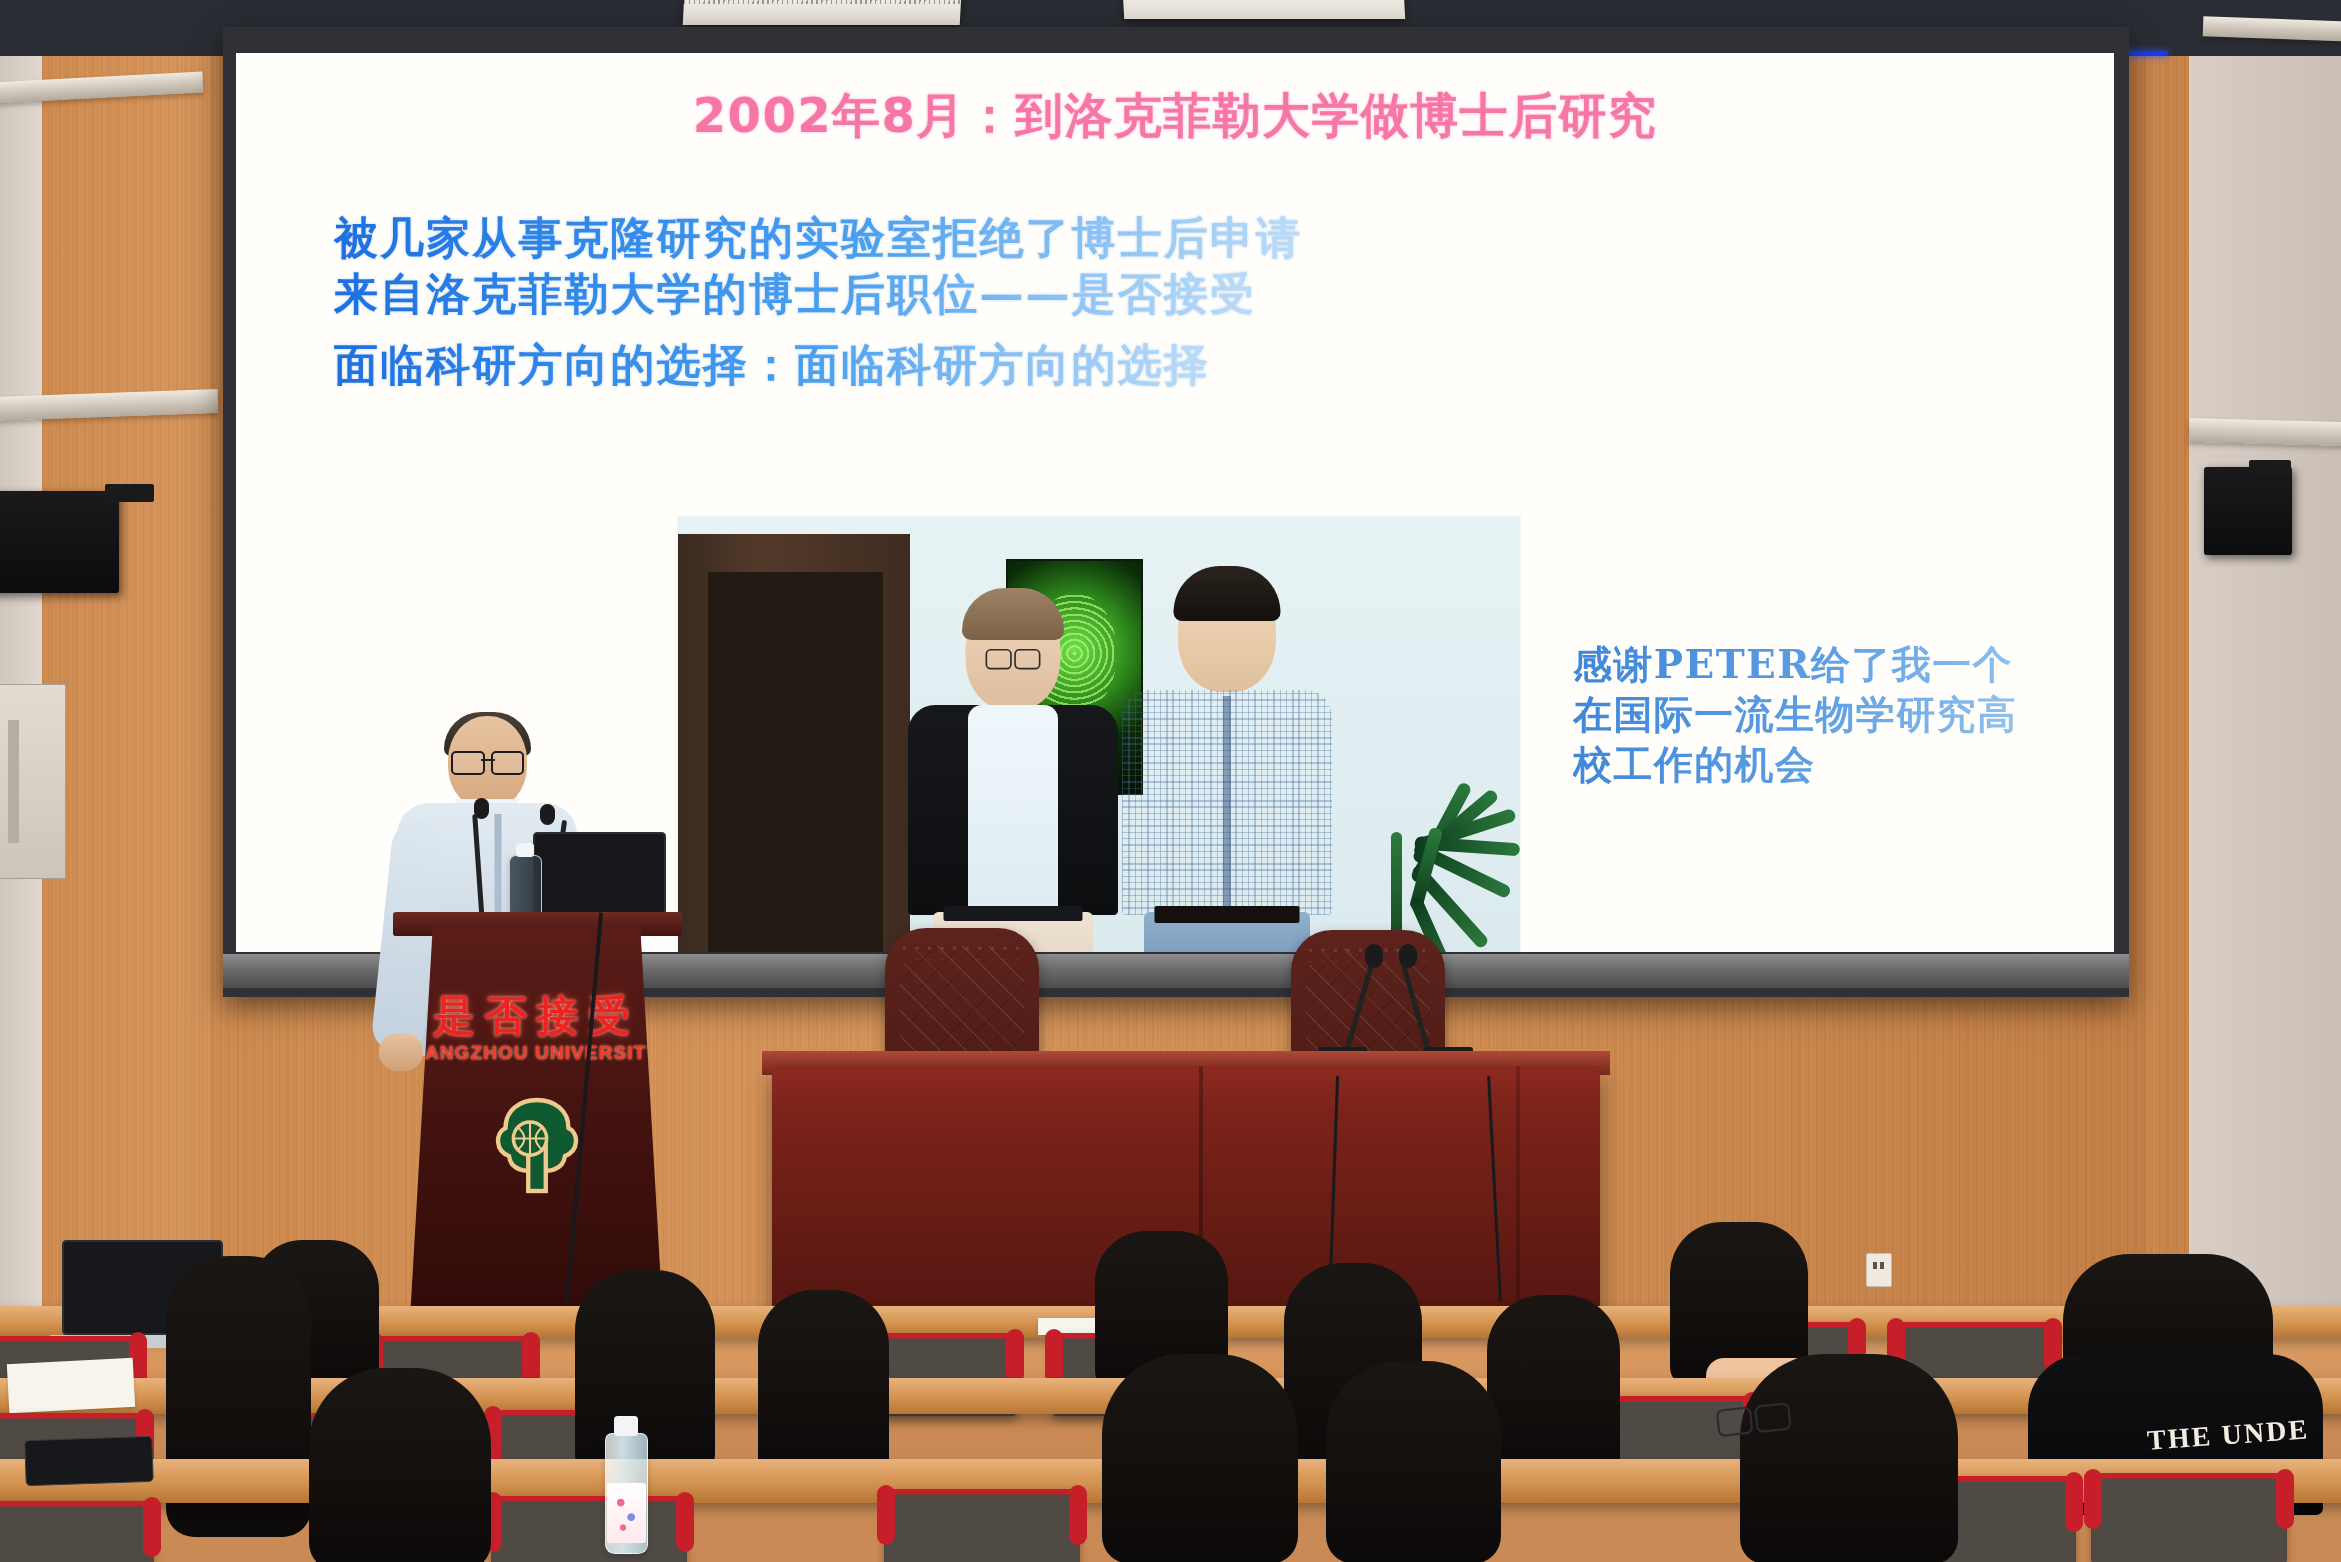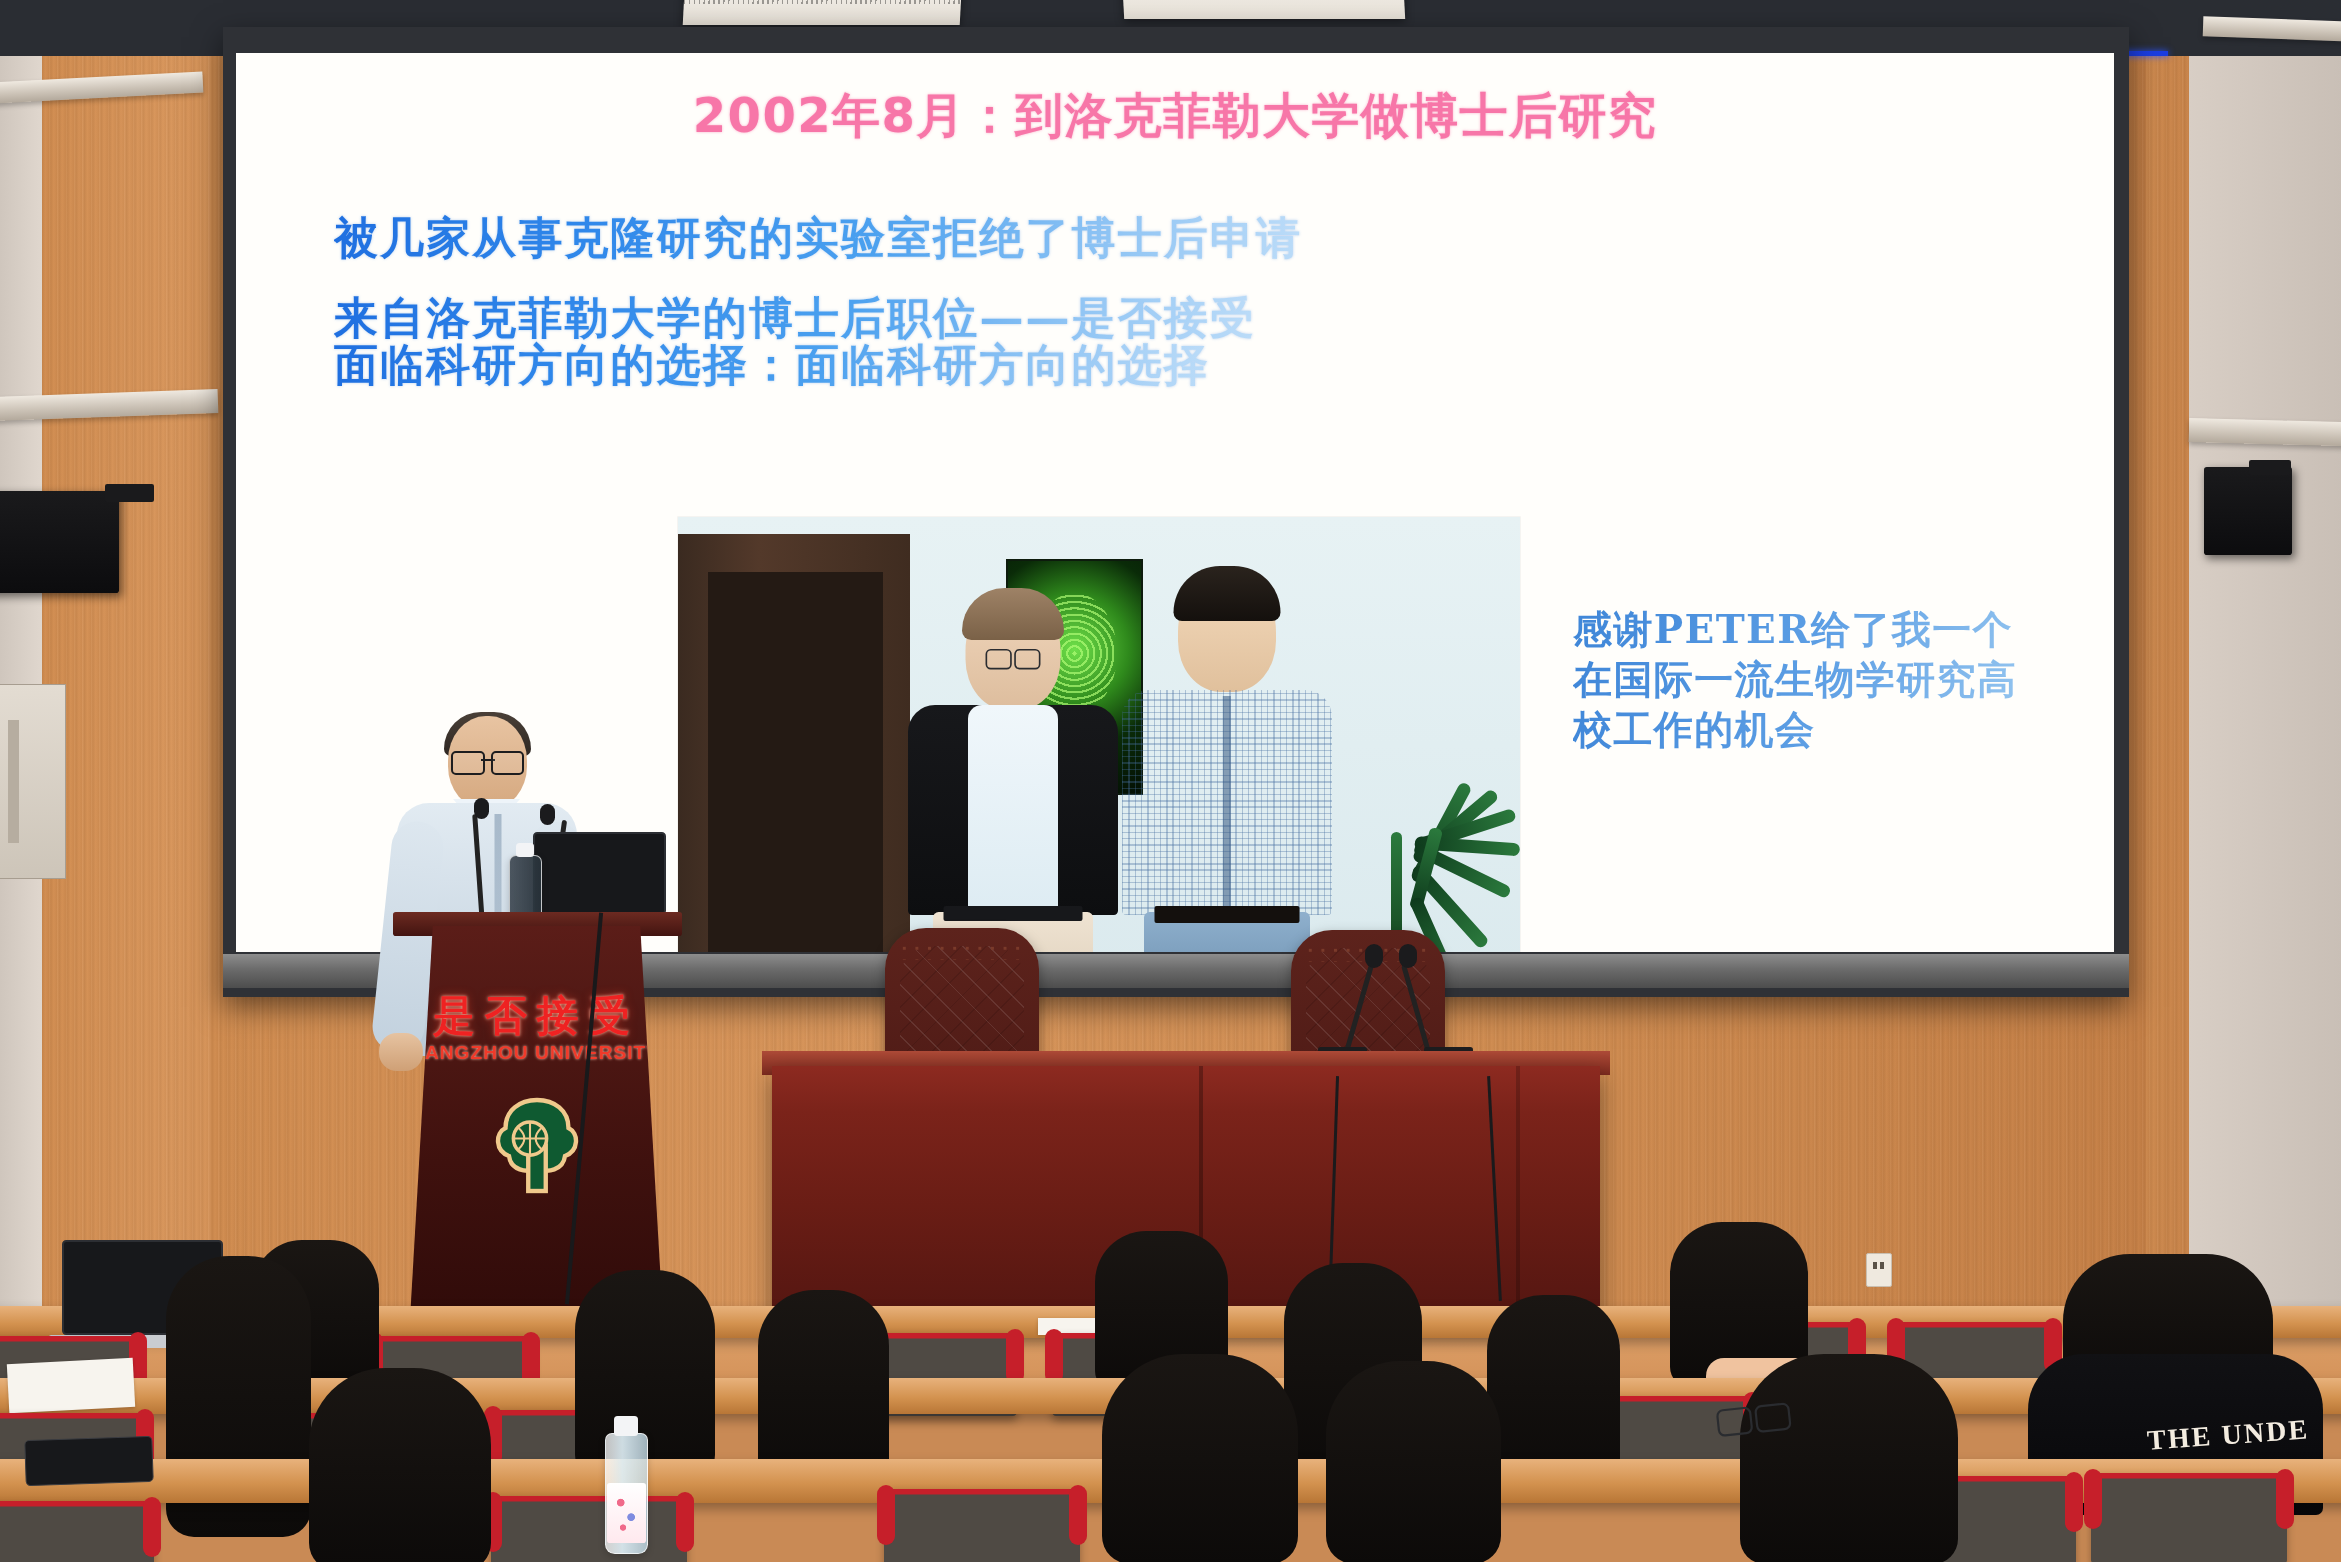--- a/index.html
+++ b/index.html
@@ -52,23 +52,23 @@
      background:#fffefb;overflow:hidden;}
 
   .slide-title{position:absolute;left:0;right:0;top:31px;text-align:center;
      font-family:"DejaVu Sans",sans-serif;font-weight:700;font-size:48px;letter-spacing:1.4px;
      color:#f776a8;text-shadow:0 0 2.8px rgba(247,118,168,.6);}
   .slide-line{position:absolute;left:98px;font-family:"DejaVu Serif",serif;font-size:44px;
      font-weight:600;letter-spacing:2.1px;white-space:nowrap;
      background:linear-gradient(92deg,#1f6fe0 0%,#2f87ea 25%,#4aa0ef 55%,#8fc4f4 80%,#bcdcf8 100%);
      -webkit-background-clip:text;background-clip:text;color:transparent;
      filter:drop-shadow(0 0 1.4px rgba(60,130,220,.35));}
-  .rl1{top:156px;} .rl2{top:212px;margin-top:24px;} .rl3{top:283px;}
-
-  .slide-right{position:absolute;left:1337px;top:552px;width:603px;
+  .rl1{top:156px;} .rl2{top:212px;} .rl3{top:283px;}
+
+  .slide-right{position:absolute;left:1337px;top:587px;width:603px;
      font-family:"DejaVu Serif",serif;font-size:39px;line-height:1.28;font-weight:600;letter-spacing:1.4px;
      background:linear-gradient(100deg,#3f86d8,#5c9ee4 40%,#93c4ef 75%,#c3dff7 100%);
      -webkit-background-clip:text;background-clip:text;color:transparent;}
 
   
   #slide-photo{position:absolute;left:442px;top:464px;width:842px;height:455px;
      background:linear-gradient(180deg,#e7f2f4,#dbeaee);overflow:hidden;
      box-shadow:0 0 0 0.7px rgba(0,0,0,.06);}
   .ph-door{position:absolute;left:0;top:17px;width:232px;height:438px;
      background:linear-gradient(90deg,#3a2a20,#53392a 35%,#3f2c20 100%);}

